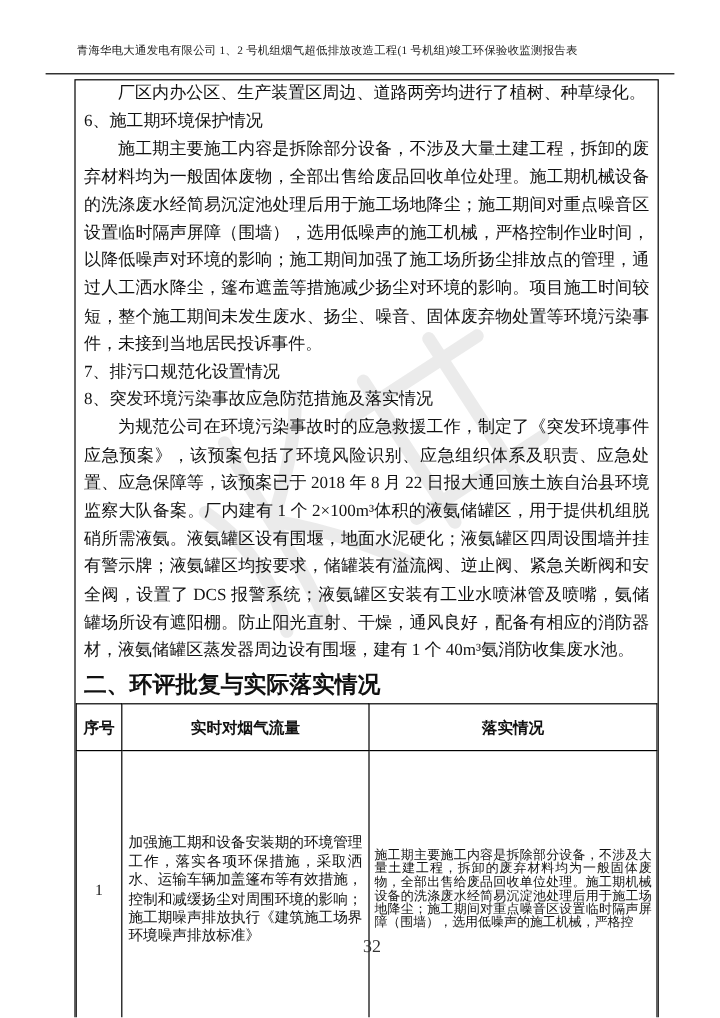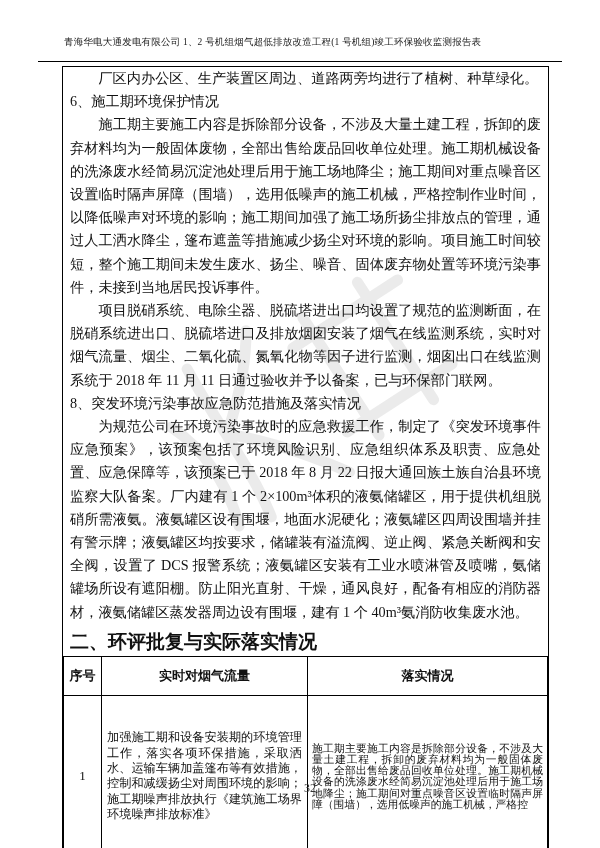--- a/index.html
+++ b/index.html
@@ -57,21 +57,21 @@
   td.cell-req{
     font-size:12.2px;line-height:15.4px;padding:2px 5px;
     text-align:justify;vertical-align:top;
   }
   td.cell-impl{
     font-size:10.8px;line-height:11.3px;padding:2px 4px;
     text-align:justify;vertical-align:top;
   }
   .page-number{
     position:absolute;top:781px;left:0;right:0;
-    text-align:center;font-size:12px;color:#333;padding-left:20px;
+    text-align:center;font-size:15px;color:#333;padding-left:20px;
   }
   .watermark{
     position:absolute;top:280px;left:160px;width:320px;height:220px;
     transform:rotate(-33deg);
     opacity:0.55;pointer-events:none;
   }
 </style>
 </head>
 <body>
 
@@ -92,22 +92,22 @@
   <div class="header-rule"></div>
 
   <div class="content-box">
 
     <p class="bodytext indent">厂区内办公区、生产装置区周边、道路两旁均进行了植树、种草绿化。</p>
 
     <p class="bodytext">6、施工期环境保护情况</p>
 
     <p class="bodytext indent">施工期主要施工内容是拆除部分设备，不涉及大量土建工程，拆卸的废弃材料均为一般固体废物，全部出售给废品回收单位处理。施工期机械设备的洗涤废水经简易沉淀池处理后用于施工场地降尘；施工期间对重点噪音区设置临时隔声屏障（围墙），选用低噪声的施工机械，严格控制作业时间，以降低噪声对环境的影响；施工期间加强了施工场所扬尘排放点的管理，通过人工洒水降尘，篷布遮盖等措施减少扬尘对环境的影响。项目施工时间较短，整个施工期间未发生废水、扬尘、噪音、固体废弃物处置等环境污染事件，未接到当地居民投诉事件。</p>
 
+    <p class="bodytext">7、排污口规范化设置情况</p>
 
-    <p class="bodytext indent">项目脱硝系统、电除尘器、脱硫塔进出口均设置了规范的监测断面，在脱硝系统进出口、脱硫塔进口及排放烟囱安装了烟气在线监测系统，实时对烟气流量、烟尘、二氧化硫、氮氧化物等因子进行监测，烟囱出口在线监测系统于 2018 年 11 月 11 日通过验收并予以备案，已与环保部门联网。</p>
 
     <p class="bodytext">8、突发环境污染事故应急防范措施及落实情况</p>
 
     <p class="bodytext indent">为规范公司在环境污染事故时的应急救援工作，制定了《突发环境事件应急预案》，该预案包括了环境风险识别、应急组织体系及职责、应急处置、应急保障等，该预案已于 2018 年 8 月 22 日报大通回族土族自治县环境监察大队备案。厂内建有 1 个 2×100m³体积的液氨储罐区，用于提供机组脱硝所需液氨。液氨罐区设有围堰，地面水泥硬化；液氨罐区四周设围墙并挂有警示牌；液氨罐区均按要求，储罐装有溢流阀、逆止阀、紧急关断阀和安全阀，设置了 DCS 报警系统；液氨罐区安装有工业水喷淋管及喷嘴，氨储罐场所设有遮阳棚。防止阳光直射、干燥，通风良好，配备有相应的消防器材，液氨储罐区蒸发器周边设有围堰，建有 1 个 40m³氨消防收集废水池。</p>
 
     <p class="sec2-heading">二、环评批复与实际落实情况</p>
 
 
     <table class="env-table">
       <colgroup>

